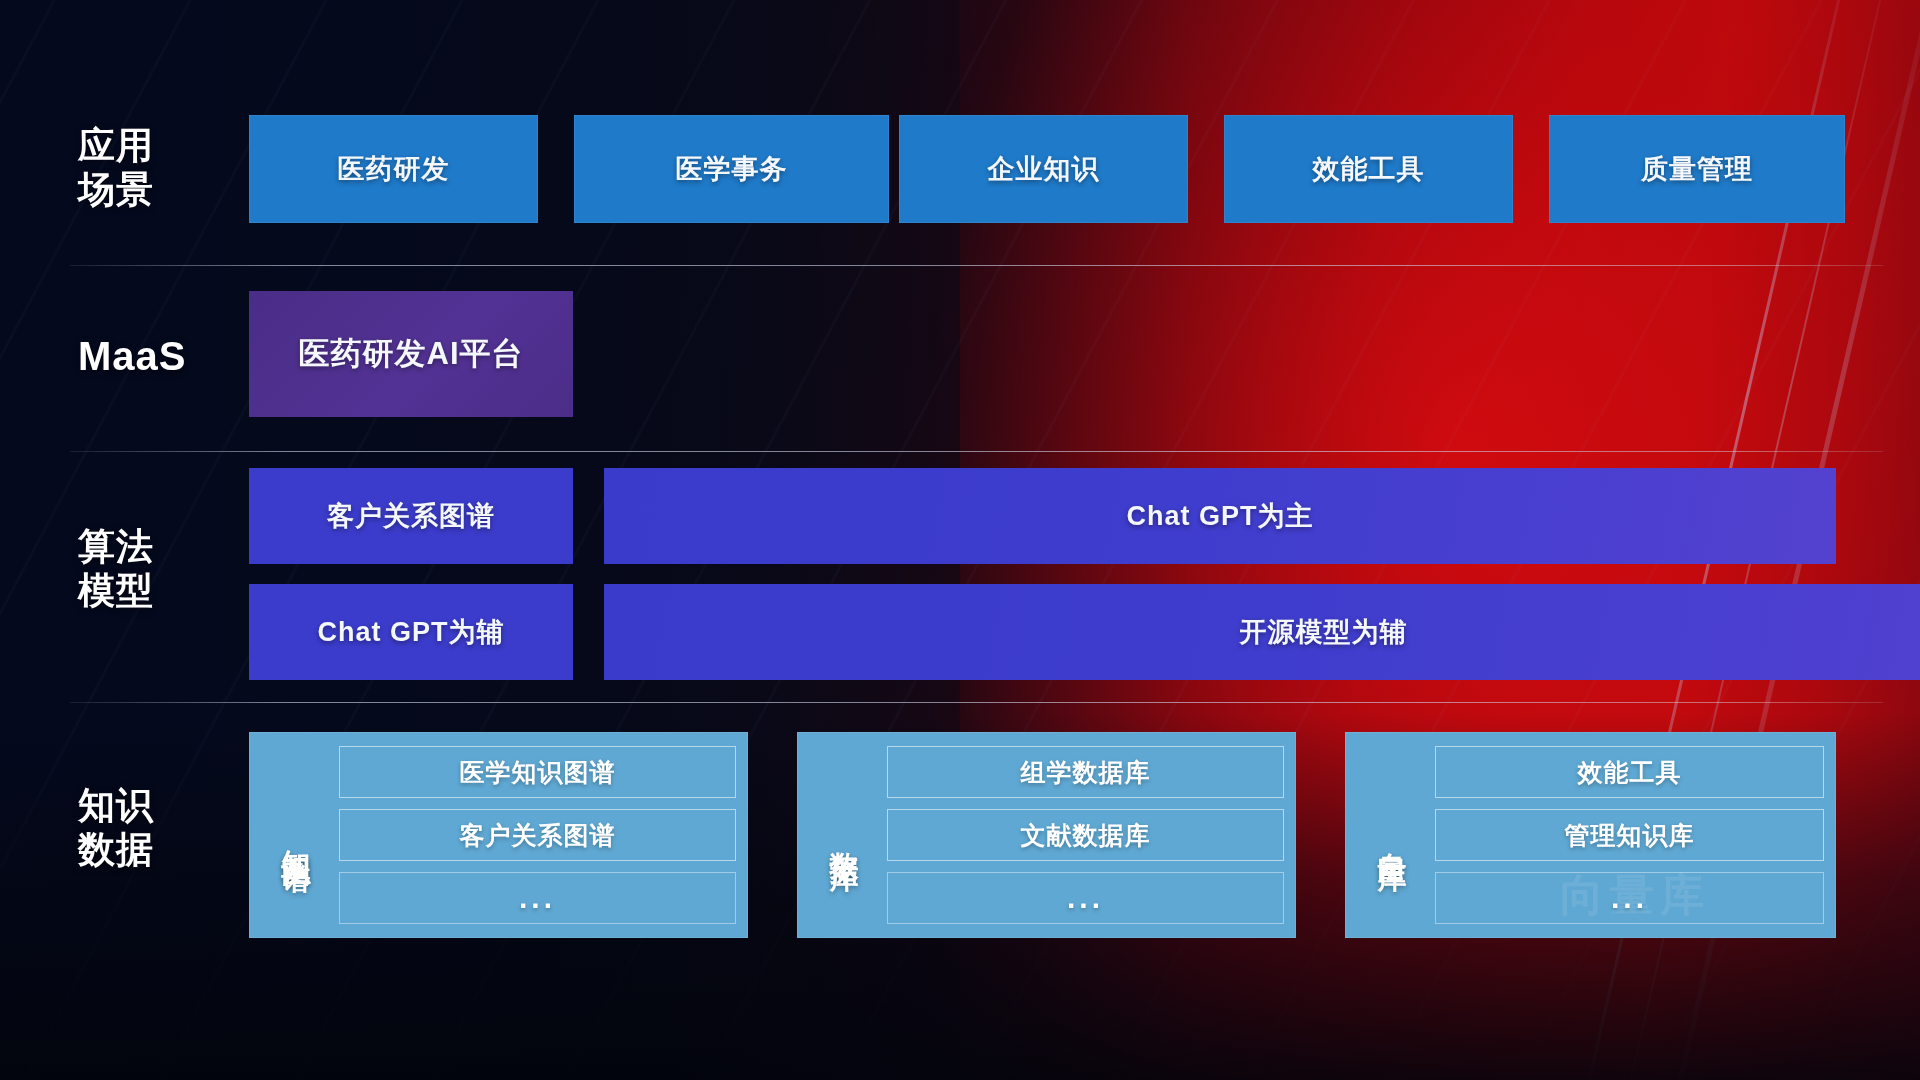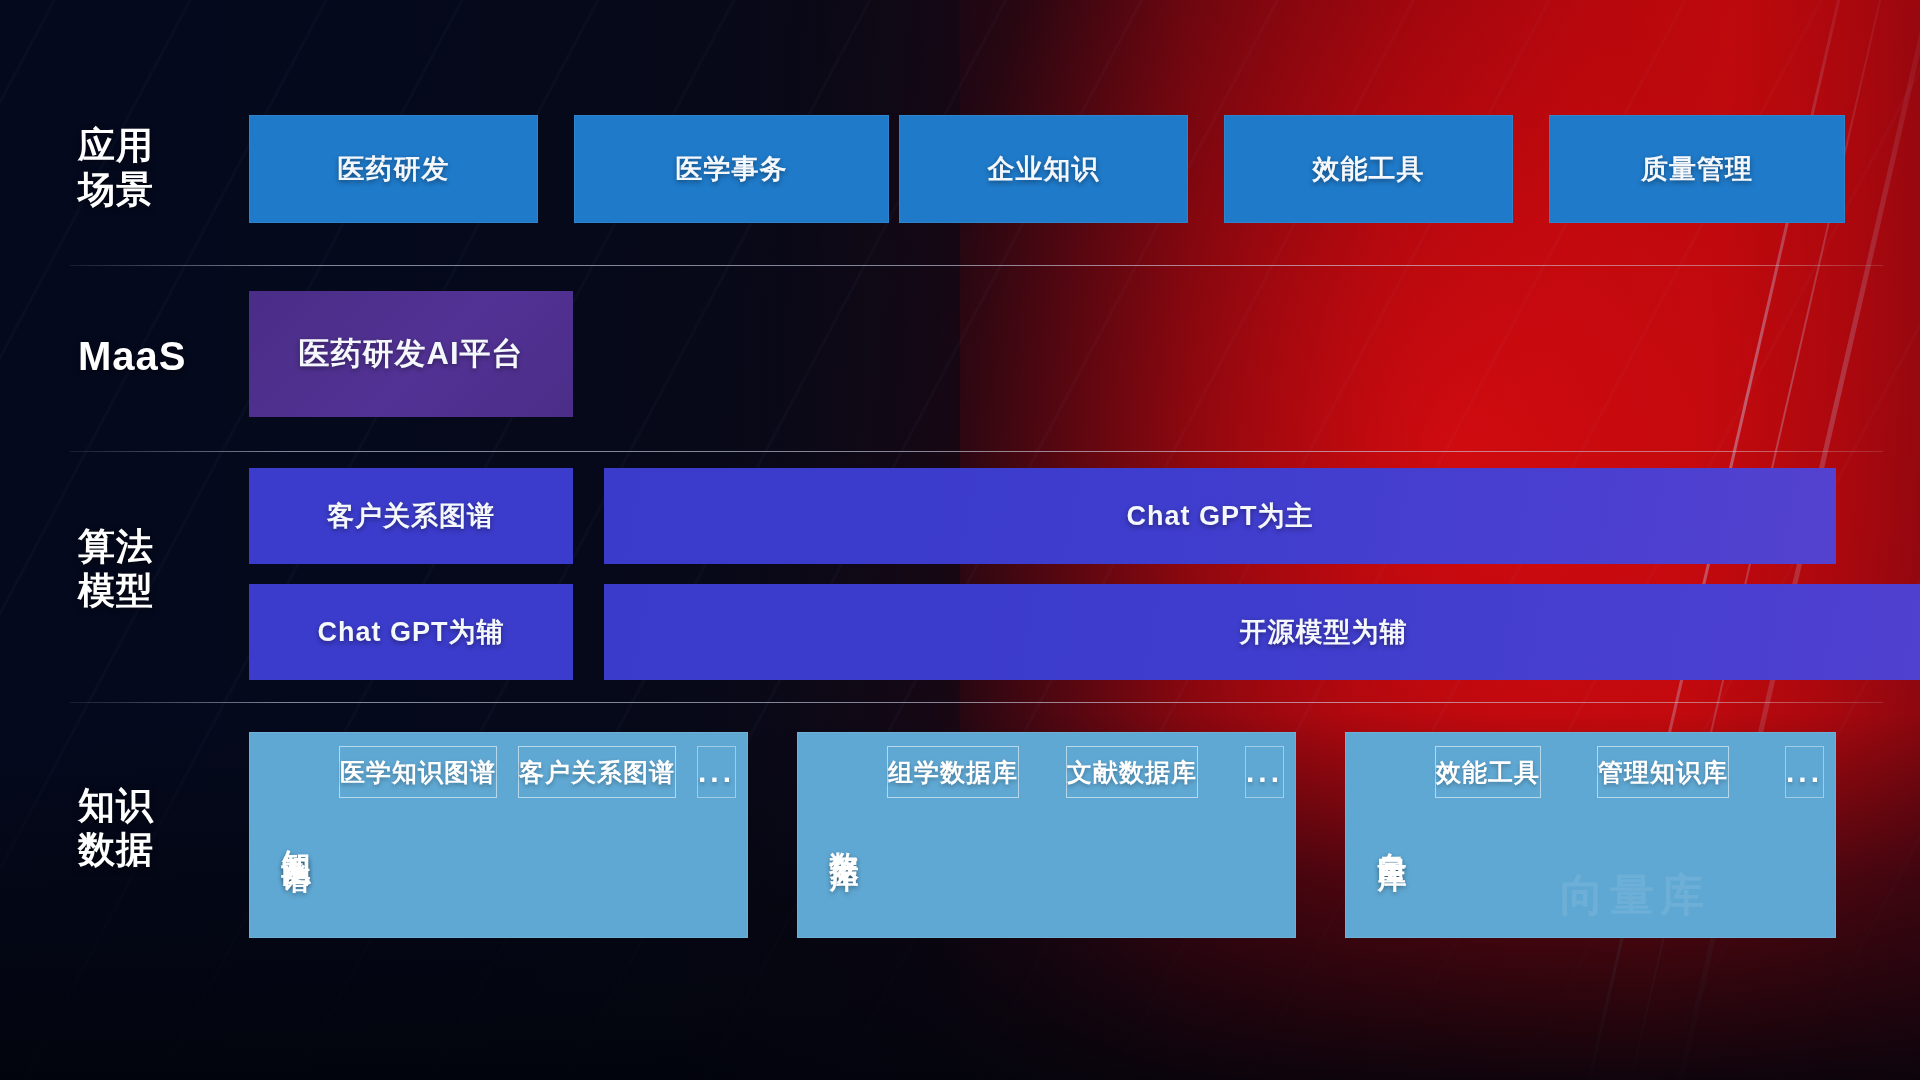--- a/index.html
+++ b/index.html
@@ -172,21 +172,21 @@
     font-weight: 700;
     line-height: 1.06;
     writing-mode: vertical-rl;
     text-orientation: upright;
     letter-spacing: 4px;
     text-shadow: 0 2px 5px rgba(0,0,0,0.30);
   }
   .kgroup-items {
     flex: 1;
     display: flex;
-    flex-direction: row;
+    flex-direction: column;
     justify-content: space-between;
     padding: 4px 0 4px 6px;
   }
   .kitem {
     height: 52px;
     border: 1px solid rgba(255,255,255,0.55);
     display: flex;
     align-items: center;
     justify-content: center;
     color: #ffffff;

